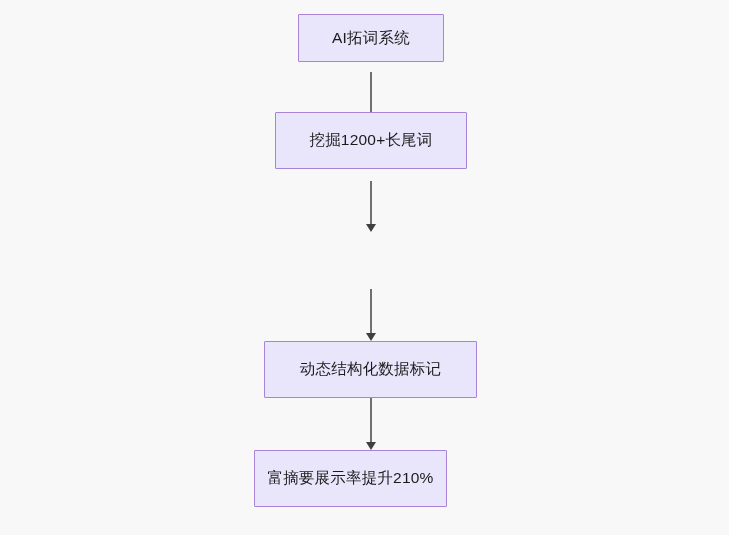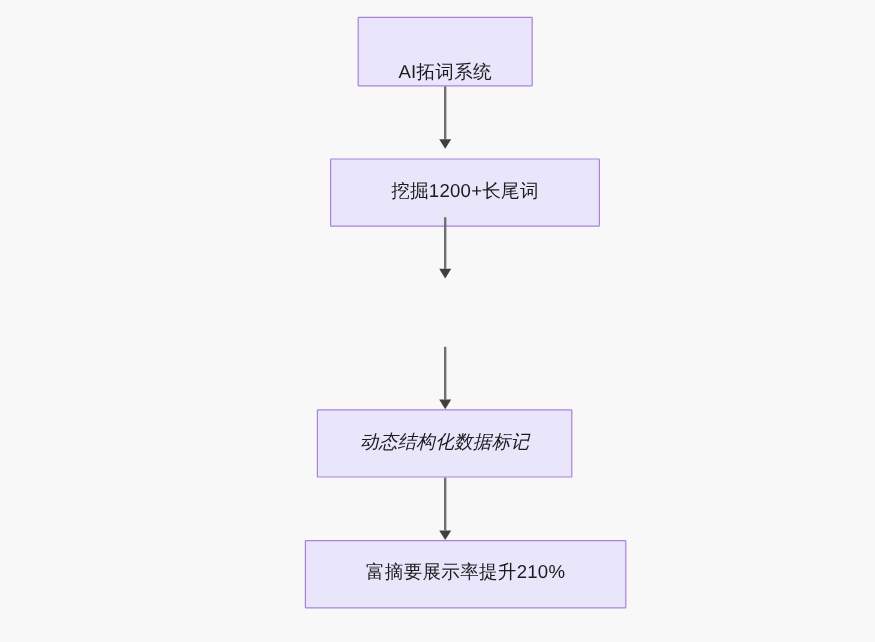--- a/index.html
+++ b/index.html
@@ -52,25 +52,25 @@
     position: absolute;
     width: 0;
     height: 0;
     left: 366px;
     border-left: 5px solid transparent;
     border-right: 5px solid transparent;
     border-top: 8px solid #3f3f3f;
   }
 
   
-  #node-0 { left: 298px; top: 14px;  width: 146px; height: 58px; align-items: flex-end; }
-  #node-1 { left: 275px; top: 132px; width: 225px; height: 57px; }
+  #node-0 { left: 298px; top: 14px;  width: 146px; height: 48px; }
+  #node-1 { left: 275px; top: 112px; width: 192px; height: 57px; }
   #node-2 { left: 261px; top: 232px; width: 221px; height: 57px; }
-  #node-3 { left: 264px; top: 341px; width: 213px; height: 57px; font-style: italic; }
-  #node-4 { left: 254px; top: 450px; width: 268px; height: 57px; }
+  #node-3 { left: 264px; top: 341px; width: 213px; height: 57px; }
+  #node-4 { left: 254px; top: 450px; width: 193px; height: 57px; }
 
   
   #edge-0 { top: 72px;  height: 44px; }
   #edge-1 { top: 181px; height: 43px; }
   #edge-2 { top: 289px; height: 44px; }
   #edge-3 { top: 398px; height: 44px; }
 
   #arrow-0 { top: 116px; }
   #arrow-1 { top: 224px; }
   #arrow-2 { top: 333px; }

